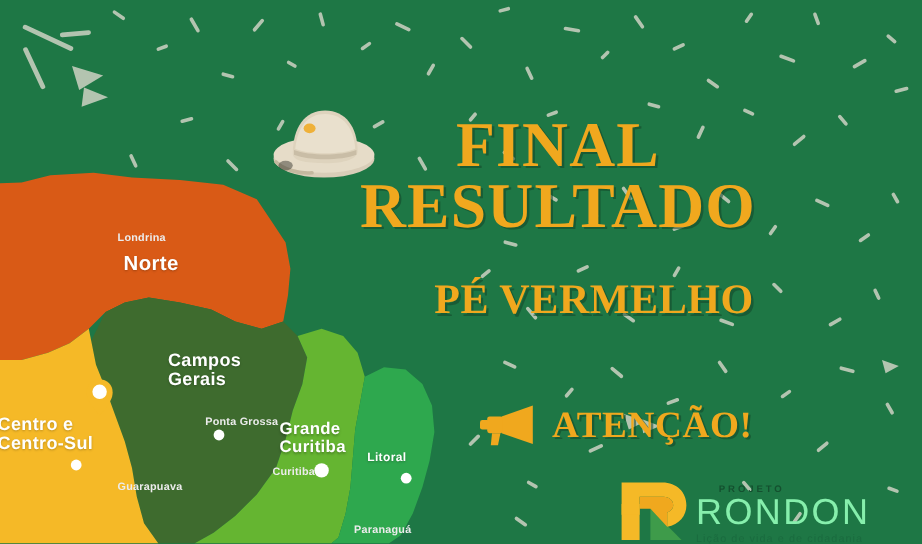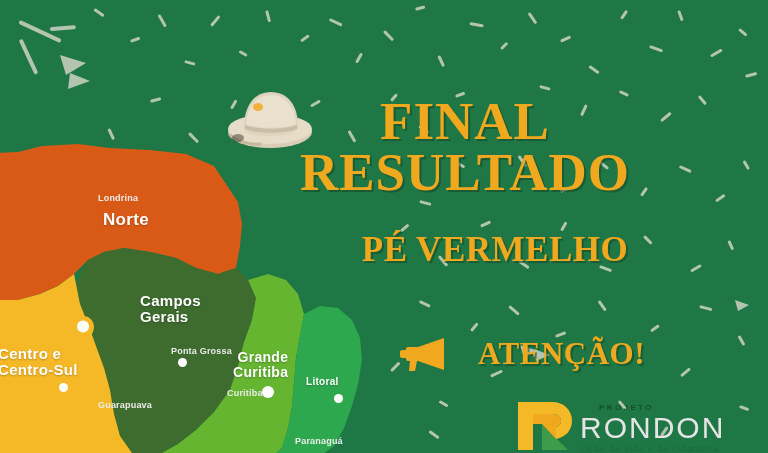--- a/index.html
+++ b/index.html
@@ -35,39 +35,39 @@
     font-size:53px;line-height:.96;letter-spacing:1px;
     text-shadow:2px 2px 0 rgba(20,70,40,.55);
   }
   #subtitle{position:absolute;left:330px;top:232px;width:330px;text-align:center;}
   .h2{
     color:#f0a81e;font-family:"Liberation Serif", serif;font-weight:bold;
     font-size:35px;line-height:1.0;letter-spacing:.5px;
     text-shadow:2px 2px 0 rgba(20,70,40,.55);
   }
   #attention{
-    position:absolute;left:400px;top:336px;display:flex;align-items:center;gap:32px;
+    position:absolute;left:400px;top:336px;display:flex;align-items:center;gap:14px;
   }
   .h3{
     color:#f0a81e;font-family:"Liberation Serif", serif;font-weight:bold;
     font-size:31px;letter-spacing:.5px;
     text-shadow:2px 2px 0 rgba(20,70,40,.55);
   }
   
   #hat{position:absolute;left:226px;top:80px;width:88px;height:72px;}
   
   #logo{position:absolute;left:512px;top:398px;width:250px;height:55px;}
   #logo-text{position:absolute;left:580px;top:404px;line-height:1;}
   .logo-pre{
     color:#14502f;font-size:8px;letter-spacing:2.4px;font-weight:bold;
     font-family:"Liberation Sans", sans-serif;
     padding-left:19px;
   }
   .logo-main{
-    color:#e5e5e5;font-size:30px;letter-spacing:2px;font-weight:400;
+    color:#86efac;font-size:30px;letter-spacing:2px;font-weight:400;
     font-family:"Liberation Sans", sans-serif;line-height:1;margin-top:1px;
   }
   .logo-sub{
     color:#1a6b3f;font-size:9px;letter-spacing:.9px;margin-top:2px;
     font-family:"Liberation Sans", sans-serif;
   }
 </style>
 </head>
 <body>
 
@@ -196,21 +196,21 @@
            L 352,278 L 344,300 L 334,318 L 324,325 L 276,325 L 282,320 L 288,300
            L 292,278 L 294,254 L 296,230 L 300,208 Z"></path>
     </svg>
 
     
     <div class="rlabel" style="left:103px;top:83px;font-size:17px;">Norte</div>
     <div class="rlabel" style="left:140px;top:165px;font-size:15px;text-align:left;">Campos
 Gerais</div>
     <div class="rlabel" style="left:-2px;top:218px;font-size:15px;">Centro e
 Centro-Sul</div>
-    <div class="rlabel" style="left:233px;top:222px;font-size:14px;text-align:right;">Grande
+    <div class="rlabel" style="left:233px;top:222px;font-size:14px;text-align:left;">Grande
 Curitiba</div>
     <div class="rlabel" style="left:306px;top:249px;font-size:10px;">Litoral</div>
 
     
     <div class="clabel" style="left:98px;top:65px;">Londrina</div>
     <svg id="pin" viewBox="0 0 22 30">
       <path fill="#f5b927" d="M11,0 C4.9,0 0,4.9 0,11 C0,19 11,30 11,30 C11,30 22,19 22,11 C22,4.9 17.1,0 11,0 Z"></path>
       <circle cx="11" cy="10.5" r="6" fill="#ffffff"></circle>
     </svg>
 

